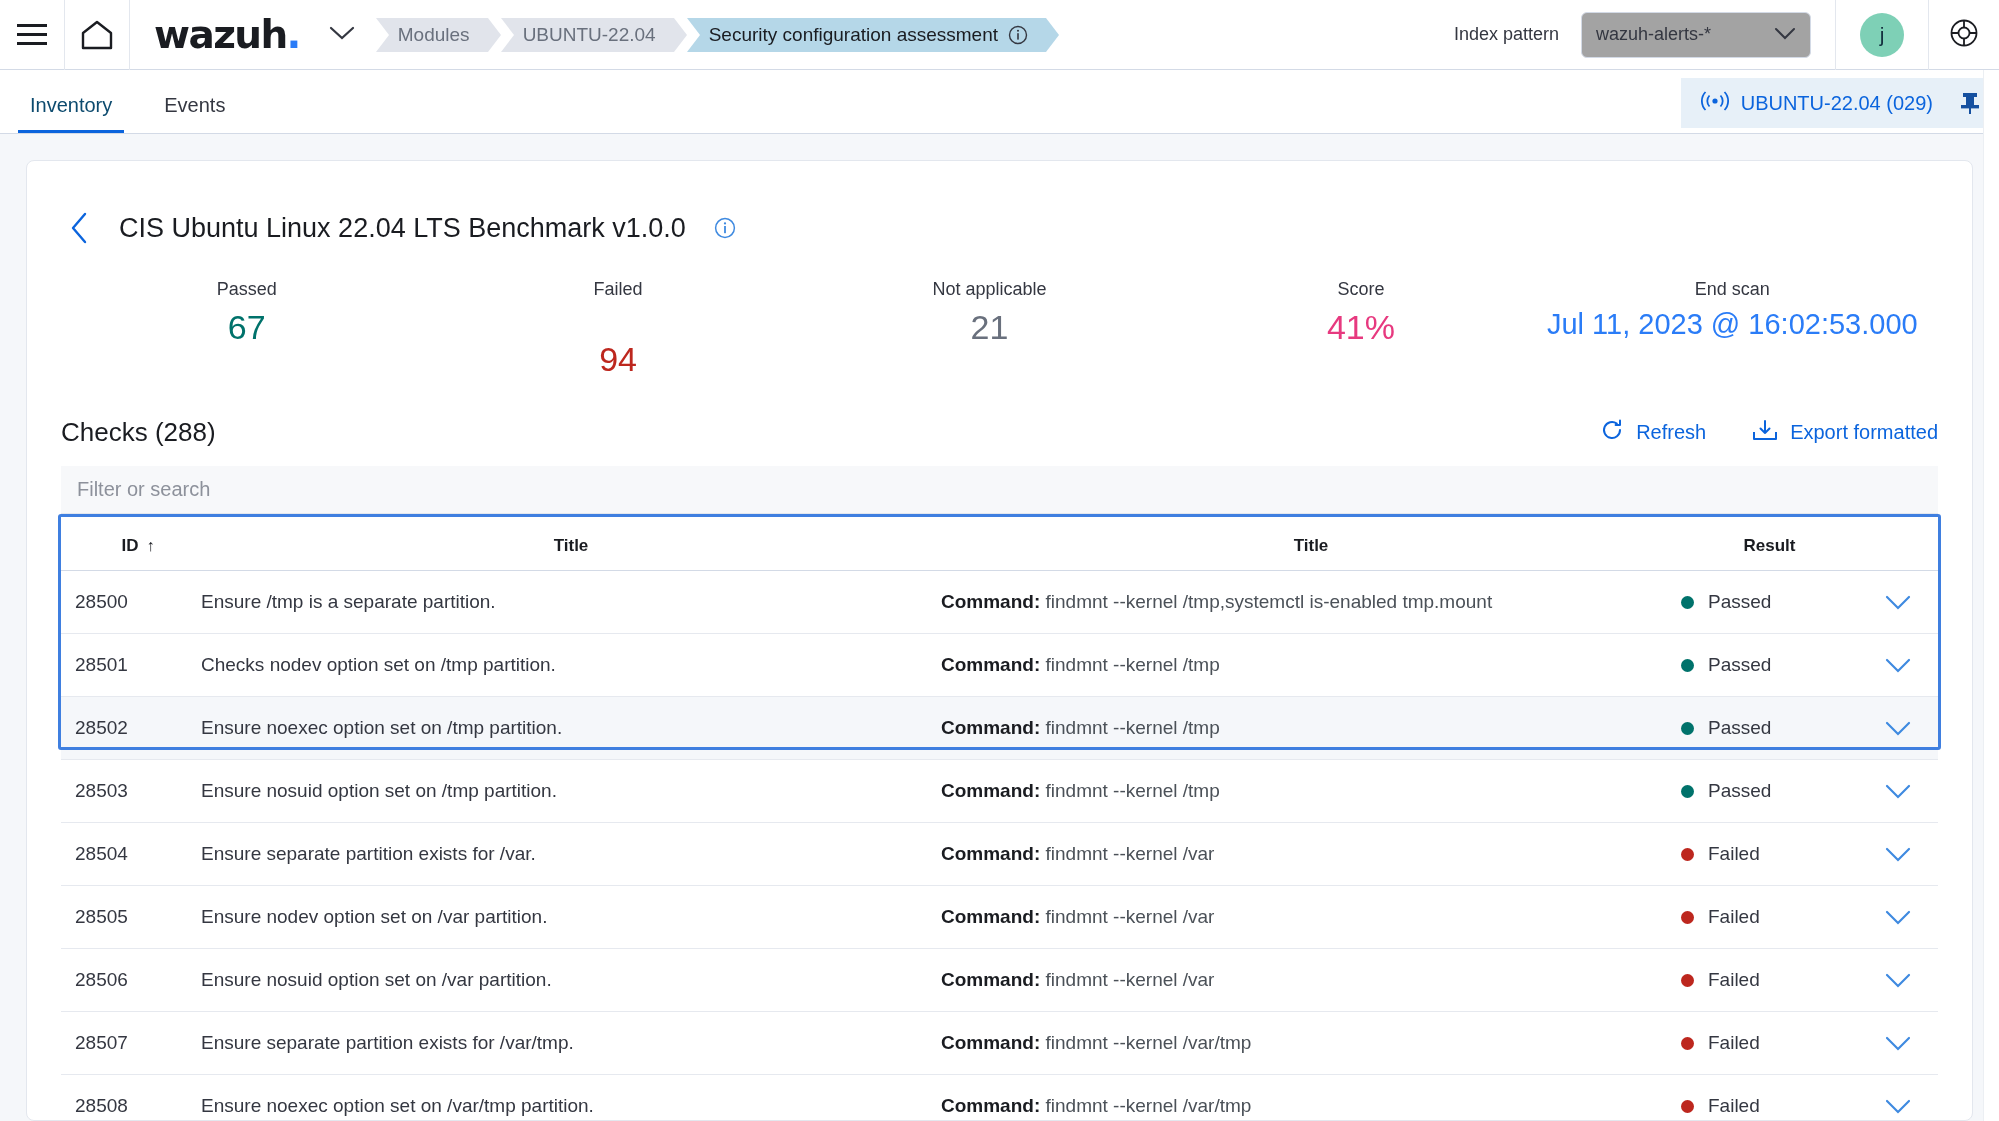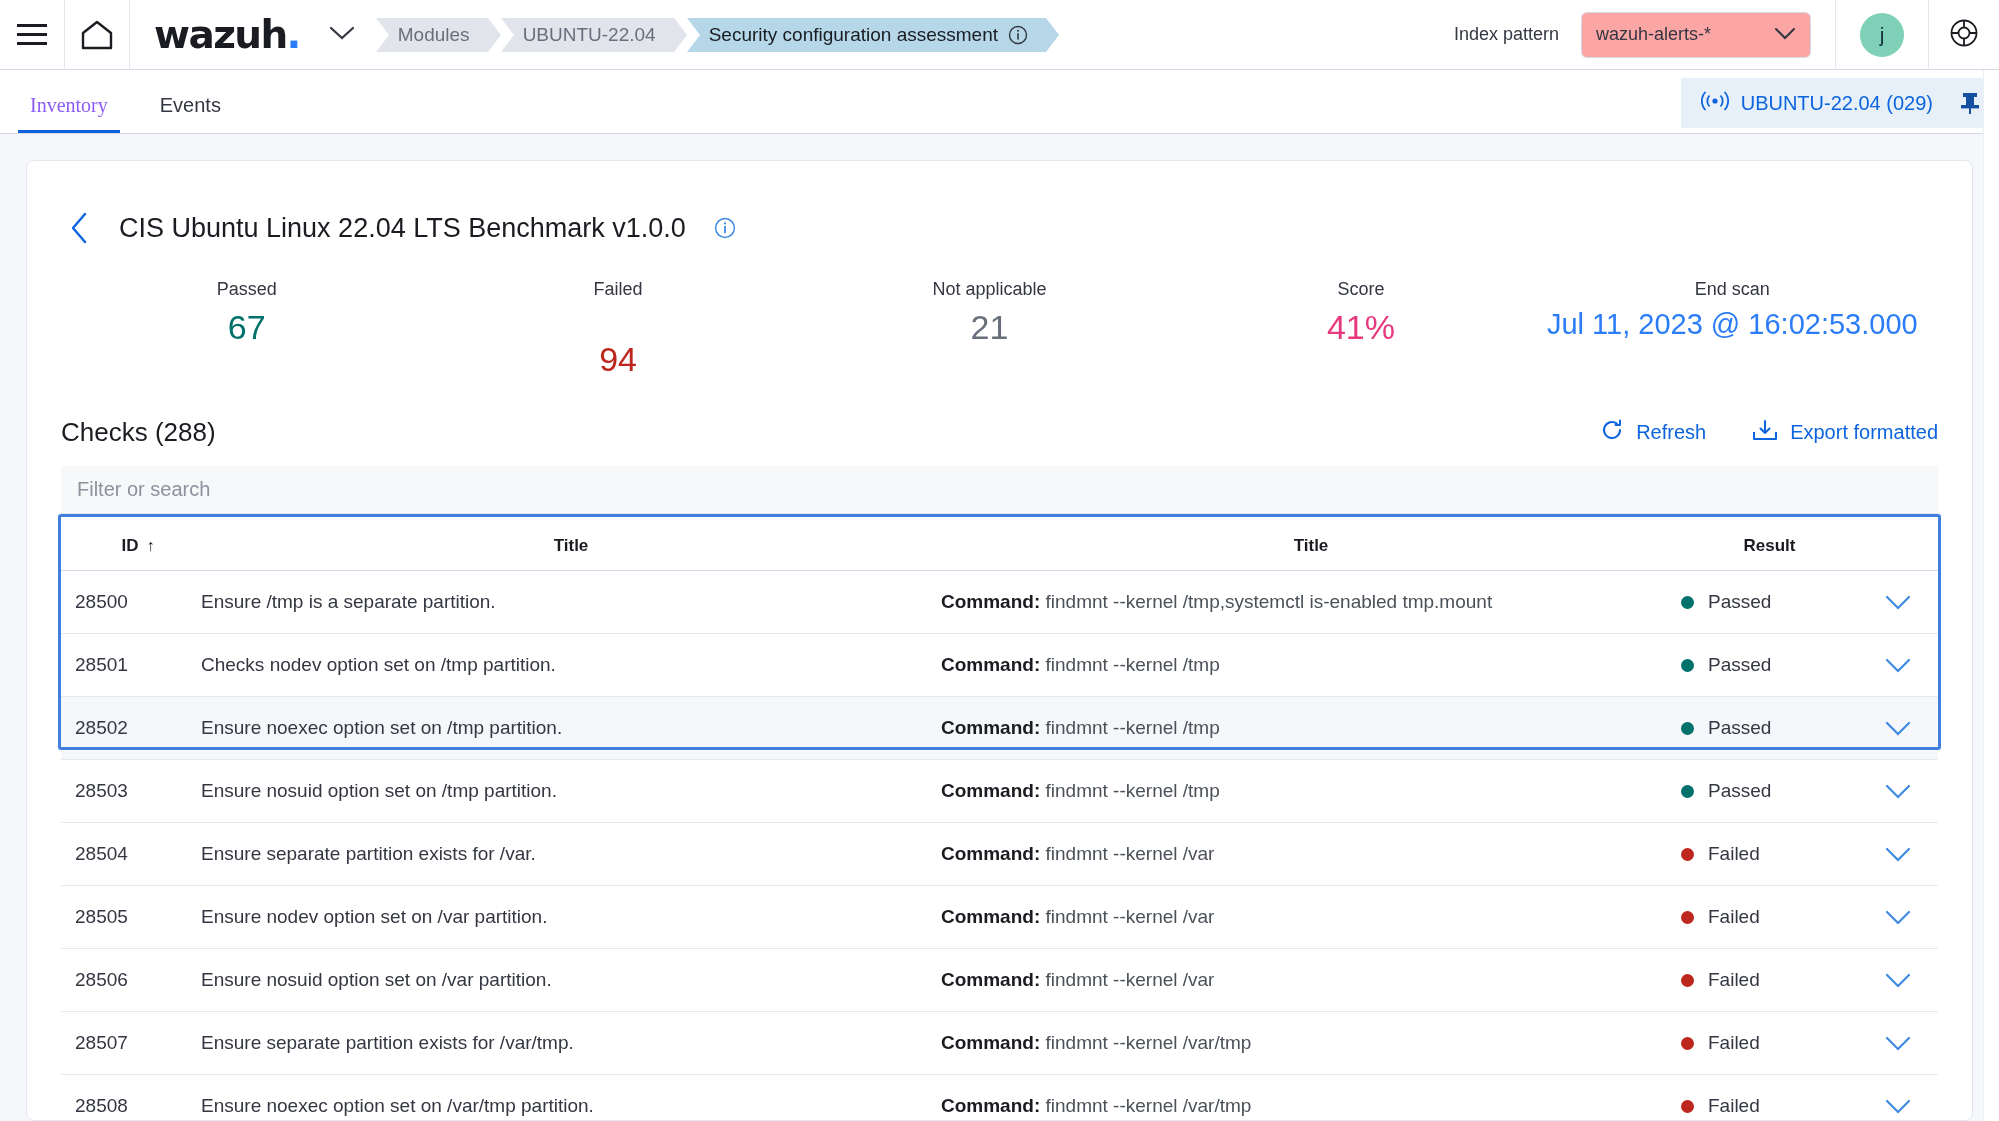--- a/index.html
+++ b/index.html
@@ -54,21 +54,21 @@
   .crumb.active::after { border-left-color: #b5d7e8; }
   .crumb.active::before { border-left-color: #fff; }
   .crumb .info-i { margin-left: 10px; display: inline-flex; }
 
   .nav-right {
     margin-left: auto; display: flex; align-items: center; height: 70px;
   }
   .index-label { font-size: 18px; color: #343741; margin-right: 22px; }
   .index-select {
     width: 230px; height: 46px; border: 1px solid #d3dae6; border-radius: 6px;
-    background: #fca5a5; display: flex; align-items: center; justify-content: space-between;
+    background: #a3a3a3; display: flex; align-items: center; justify-content: space-between;
     padding: 0 14px; font-size: 18px; color: #343741; cursor: pointer;
   }
   .avatar-wrap { padding: 0 24px; display: flex; align-items: center; height: 70px;
     border-left: 1px solid #e3e7ee; margin-left: 24px; }
   .avatar {
     width: 44px; height: 44px; border-radius: 50%; background: #7ed0b6;
     display: flex; align-items: center; justify-content: center;
     color: #14303f; font-size: 21px; cursor: pointer;
   }
   .help-wrap { padding: 0 20px; display:flex; align-items:center; height:70px;
@@ -76,21 +76,21 @@
 
   
   .tabbar {
     height: 64px; background: #fff; border-bottom: 1px solid #d3dae6;
     display: flex; align-items: flex-end; position: relative;
   }
   .tab {
     padding: 0 22px 16px 22px; font-size: 20px; color: #343741;
     cursor: pointer; position: relative; margin-left: 8px;
   }
-  .tab.active { color: #8b5cf6; font-family: Liberation Serif, serif; }
+  .tab.active { color: #0c4a6e; }
   .tab.active::after {
     content: ""; position: absolute; left: 10px; right: 10px; bottom: 0;
     height: 3px; background: #0b64dd;
   }
   .agent-pill {
     position: absolute; right: 0; top: 8px; height: 50px;
     display: flex; align-items: center; gap: 12px;
     background: #e7f0f8; padding: 0 18px 0 20px;
     font-size: 20px; color: #0b64dd; cursor: pointer;
   }

